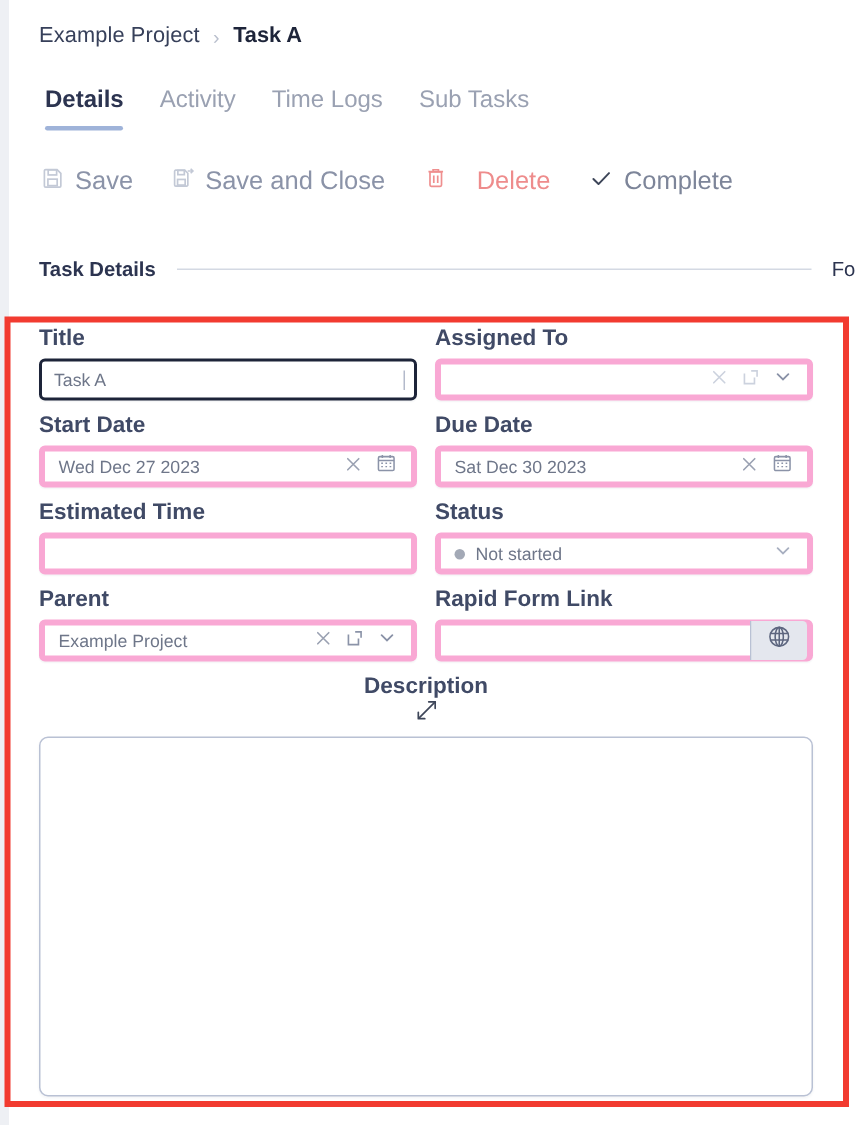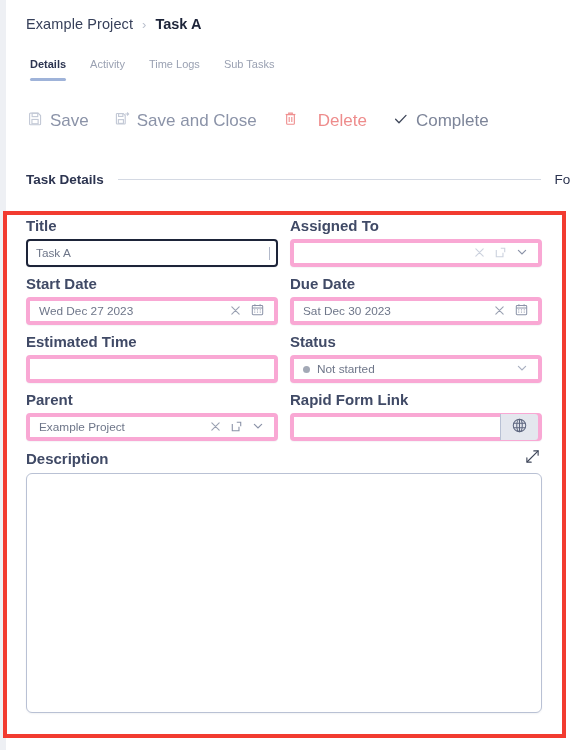--- a/index.html
+++ b/index.html
@@ -57,21 +57,21 @@
   .tabs {
     position: absolute;
     left: 0; top: 50px;
     width: 564px; height: 36px;
     background: #ffffff;
     display: flex; align-items: flex-start;
     padding-left: 12px;
   }
   .tab {
     position: relative;
-    font-size: 11px;
+    font-size: 16px;
     color: #9aa1b2;
     padding: 8px 12px 11px 12px;
     cursor: pointer;
     white-space: nowrap;
   }
   .tab.active { color: #2c3450; font-weight: bold; }
   .tab.active::after {
     content: "";
     position: absolute;
     left: 12px; right: 12px; bottom: 0;
@@ -156,20 +156,21 @@
     font-weight: bold;
     color: #404a66;
     margin-bottom: 5px;
     display: block;
     white-space: nowrap;
   }
   .flabel-row {
     display: flex; align-items: center;
     justify-content: space-between;
     margin-bottom: 5px;
+    flex-direction: column;
   }
   .flabel-row .flabel { margin-bottom: 0; }
   .ctrl {
     position: relative;
     height: 28px;
     border: 4px solid #f9a8d4;
     border-radius: 4px;
     background: #fff;
     display: flex; align-items: center;
     padding: 0 6px 0 9px;

